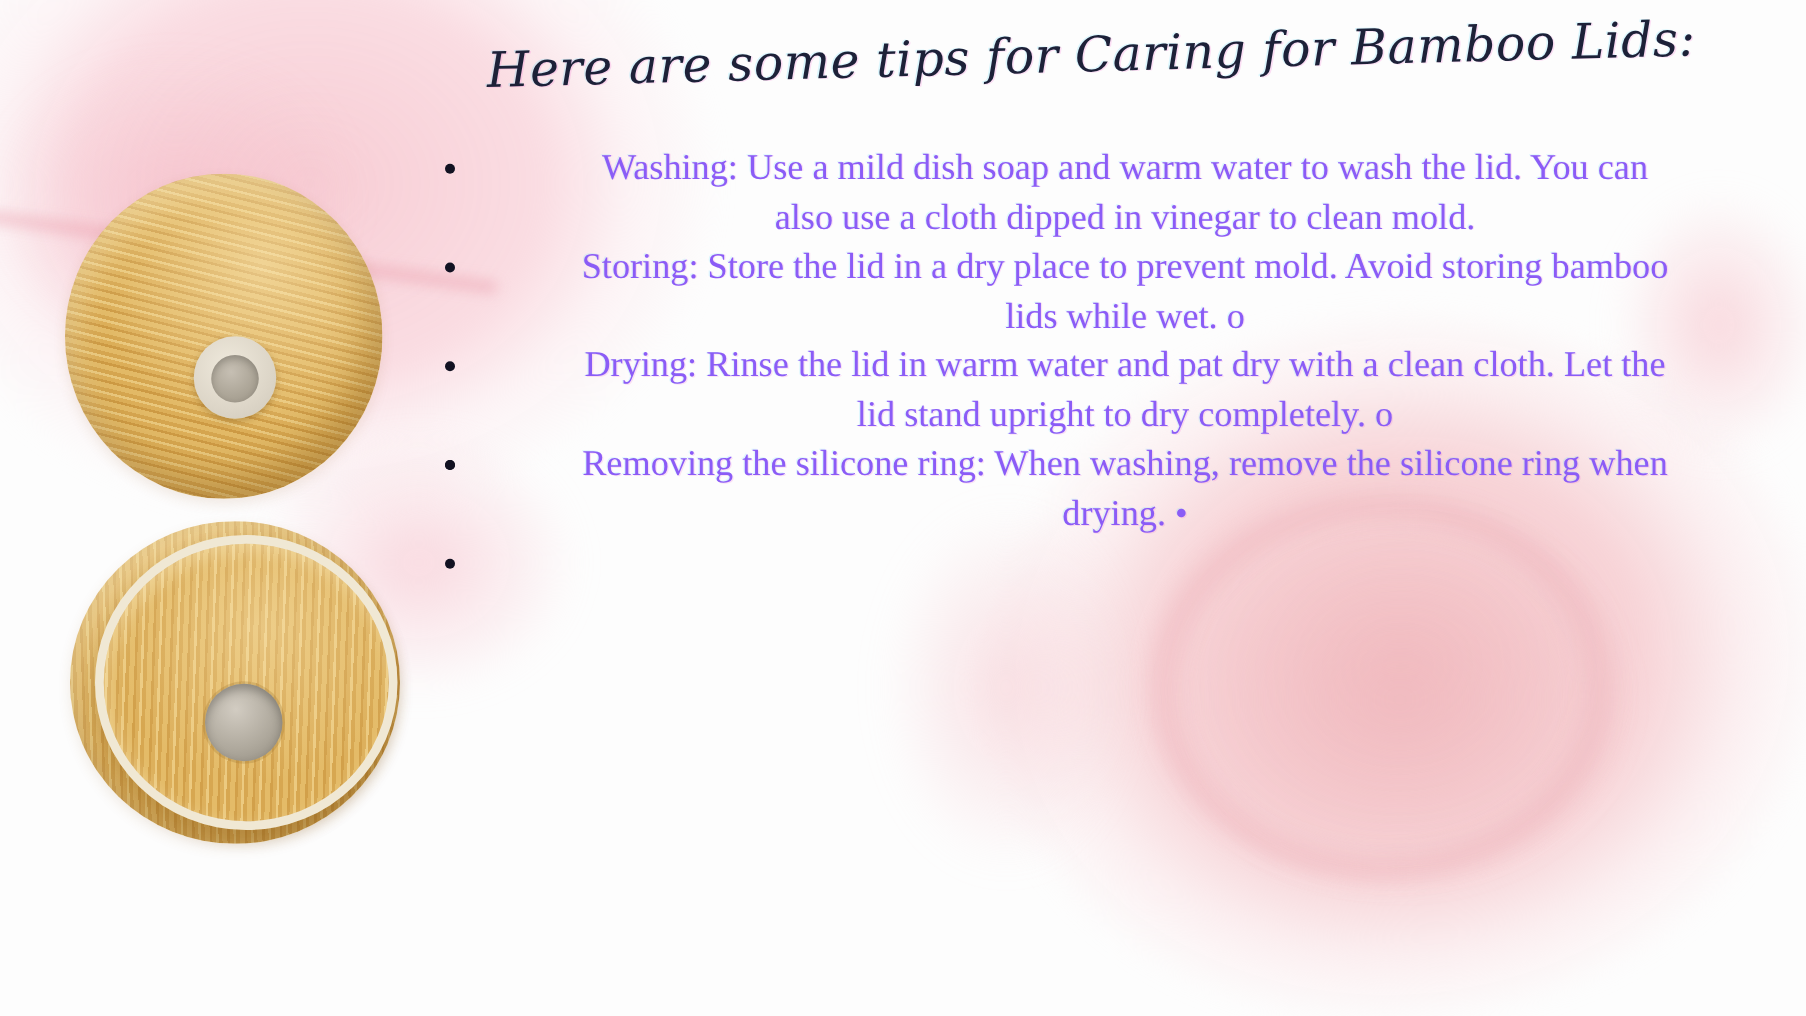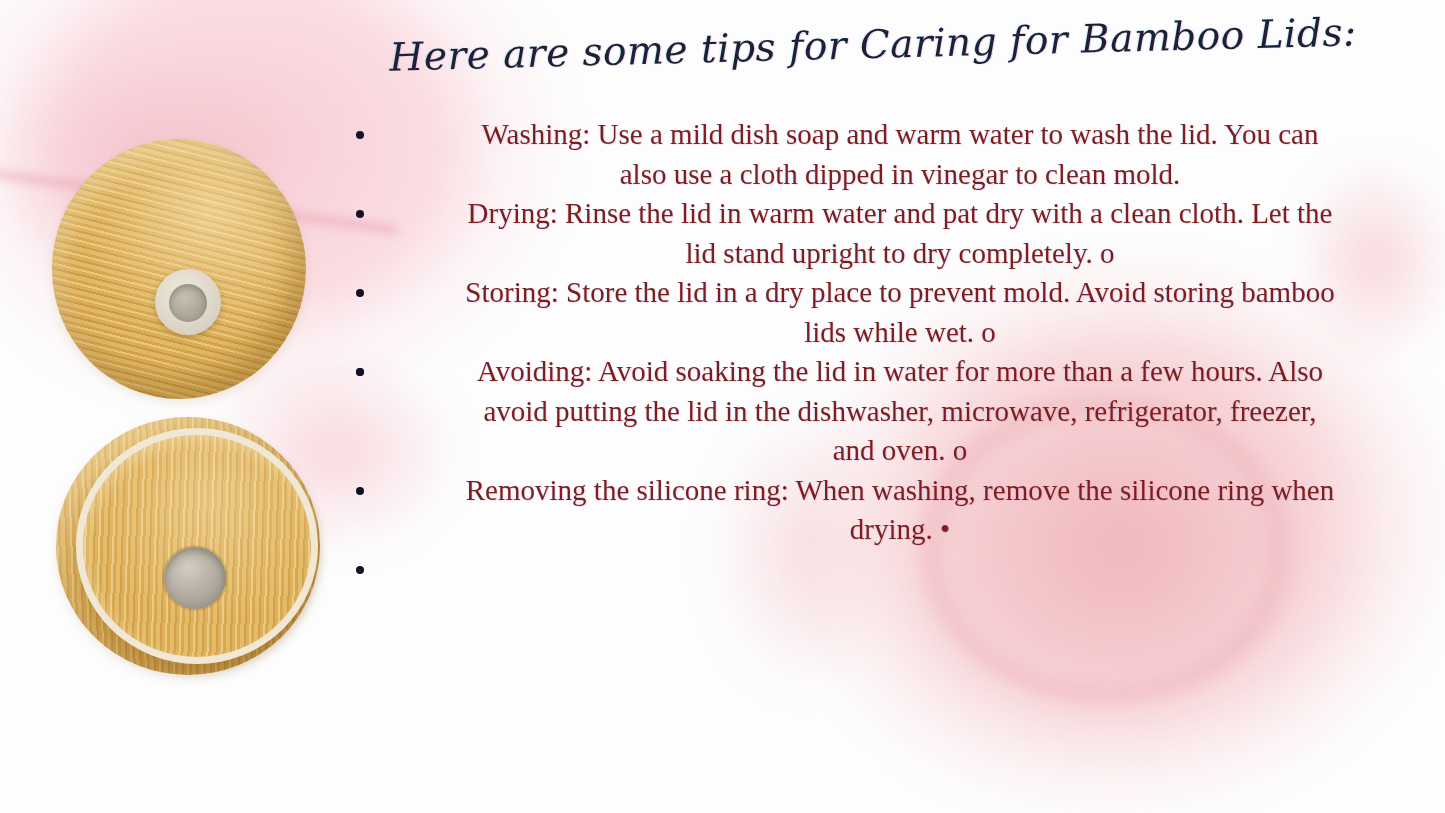--- a/index.html
+++ b/index.html
@@ -146,21 +146,21 @@
   }
   
   .tips {
     position: absolute;
     left: 360px; top: 115px;
     width: 1080px;
     margin: 0; padding: 0;
     list-style: none;
     font-size: 29px;
     line-height: 39.5px;
-    color: #7f1d1d;
+    color: #8b5cf6;
     text-align: center;
   }
   .tips li { position: relative; margin: 0; padding: 0; }
   .tip-text {
     white-space: pre-line;
     text-shadow: 1px 0.5px 0 rgba(240,60,200,0.14), -1px -0.5px 0 rgba(40,210,255,0.14);
   }
   .dot {
     position: absolute;
     left: -4px; top: 16px;
@@ -198,36 +198,30 @@
   <h1 class="title">Here are some tips for Caring for Bamboo Lids:</h1>
 
   <ul class="tips">
     <li>
       <span class="dot"></span>
       <span class="tip-text">Washing: Use a mild dish soap and warm water to wash the lid. You can
 also use a cloth dipped in vinegar to clean mold.</span>
     </li>
     <li>
       <span class="dot"></span>
+      <span class="tip-text">Storing: Store the lid in a dry place to prevent mold. Avoid storing bamboo
+lids while wet. o</span>
+    </li>
+    <li>
+      <span class="dot"></span>
       <span class="tip-text">Drying: Rinse the lid in warm water and pat dry with a clean cloth. Let the
 lid stand upright to dry completely. o</span>
     </li>
     <li>
       <span class="dot"></span>
-      <span class="tip-text">Storing: Store the lid in a dry place to prevent mold. Avoid storing bamboo
-lids while wet. o</span>
-    </li>
-    <li>
-      <span class="dot"></span>
-    </li>
-    <li>
-      <span class="dot"></span>
-      <span class="tip-text">Avoiding: Avoid soaking the lid in water for more than a few hours. Also
-avoid putting the lid in the dishwasher, microwave, refrigerator, freezer,
-and oven. o</span>
     </li>
     <li>
       <span class="dot"></span>
       <span class="tip-text">Removing the silicone ring: When washing, remove the silicone ring when
 drying. •</span>
     </li>
     <li>
       <span class="dot"></span>
     </li>
   </ul>

